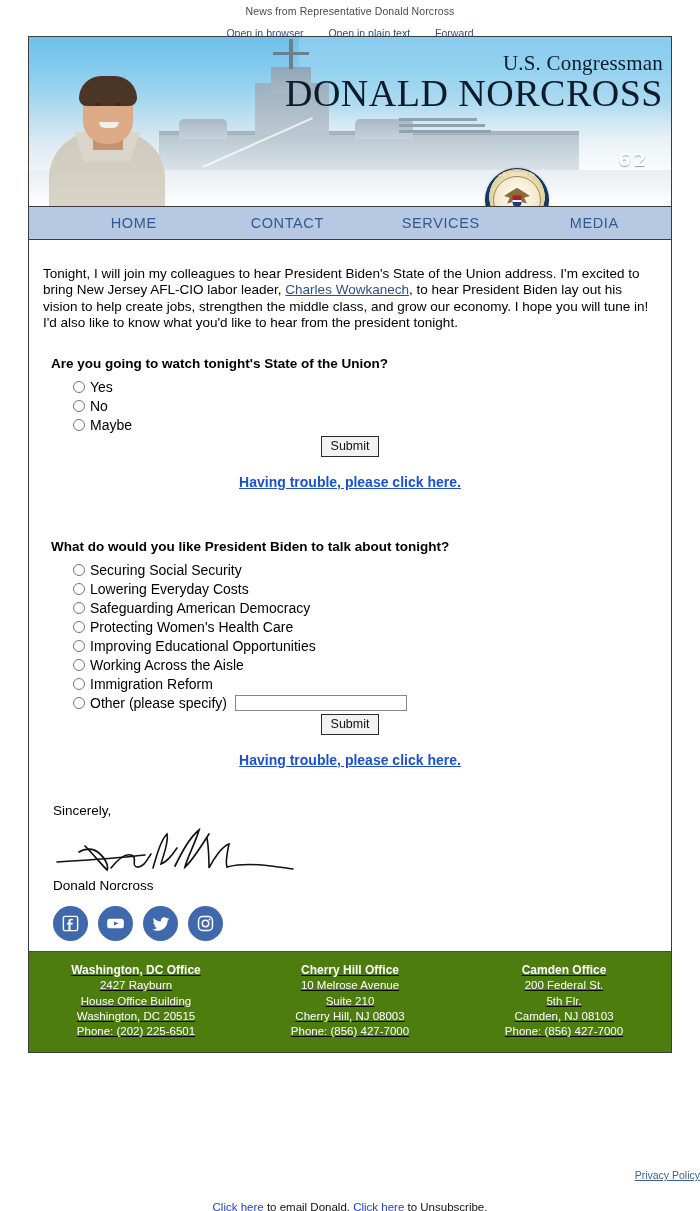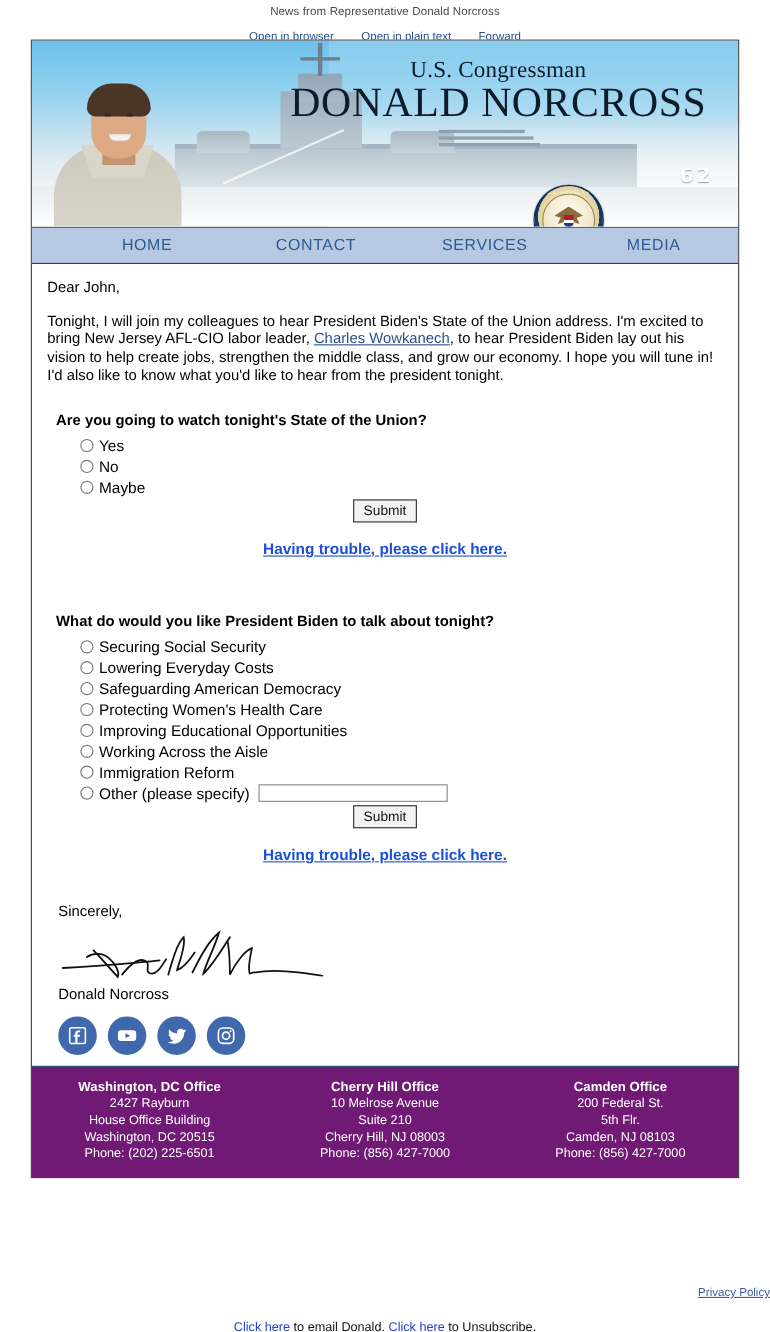--- a/index.html
+++ b/index.html
@@ -159,21 +159,21 @@
   .portrait .eye-l { left: 52px; }
   .portrait .eye-r { left: 72px; }
   .portrait .smile {
     position: absolute; left: 56px; bottom: 78px; width: 20px; height: 6px;
     background: #f3f0ec; border-radius: 0 0 10px 10px;
   }
 
   
   .banner-text {
     position: absolute; right: 8px; top: 14px; width: 420px;
-    text-align: center;
+    text-align: right;
     font-family: "Liberation Serif", serif;
     color: #0d1b2a;
   }
   .bt-line1 { font-size: 21px; letter-spacing: .2px; }
   .bt-line2 {
     font-size: 38px; letter-spacing: .5px; line-height: 1.02;
     margin-top: -2px;
   }
   .bt-line3 { font-size: 16.5px; margin-top: 1px; letter-spacing: .1px;}
 
@@ -301,23 +301,24 @@
   .soc {
     width: 35px; height: 35px; border-radius: 50%;
     background: #4069ad;
     display: flex; align-items: center; justify-content: center;
     cursor: pointer;
   }
 
   
   .offices {
     display: flex;
-    background: #701a75;
+    background: #4d7c0f;
     border-top: 1px solid #2d4f84;
     padding: 10px 0 12px 0;
+    text-decoration: underline;
   }
   .office {
     flex: 1; text-align: center; color: #ffffff;
     font-size: 11.5px; line-height: 1.34;
     font-family: "Liberation Sans", sans-serif;
   }
   .office .o-title { font-weight: bold; font-size: 12px; }
 
   
   .bottom { text-align: center; }
@@ -394,21 +395,20 @@
 
   <div class="nav">
     <a>HOME</a>
     <a>CONTACT</a>
     <a>SERVICES</a>
     <a>MEDIA</a>
   </div>
 
   <div class="content">
 
-    <div class="salutation">Dear John,</div>
 
     <div class="para">
       <span>Tonight, I will join my colleagues to hear President Biden's State of the Union address. I'm excited to bring New Jersey AFL-CIO labor leader, </span><a>Charles Wowkanech</a><span>, to hear President Biden lay out his vision to help create jobs, strengthen the middle class, and grow our economy. I hope you will tune in! I'd also like to know what you'd like to hear from the president tonight.</span>
     </div>
 
     <div class="poll">
       <div class="poll-q">Are you going to watch tonight's State of the Union?</div>
       <div class="poll-opts">
         <div class="opt">
           <span class="radio"></span>

